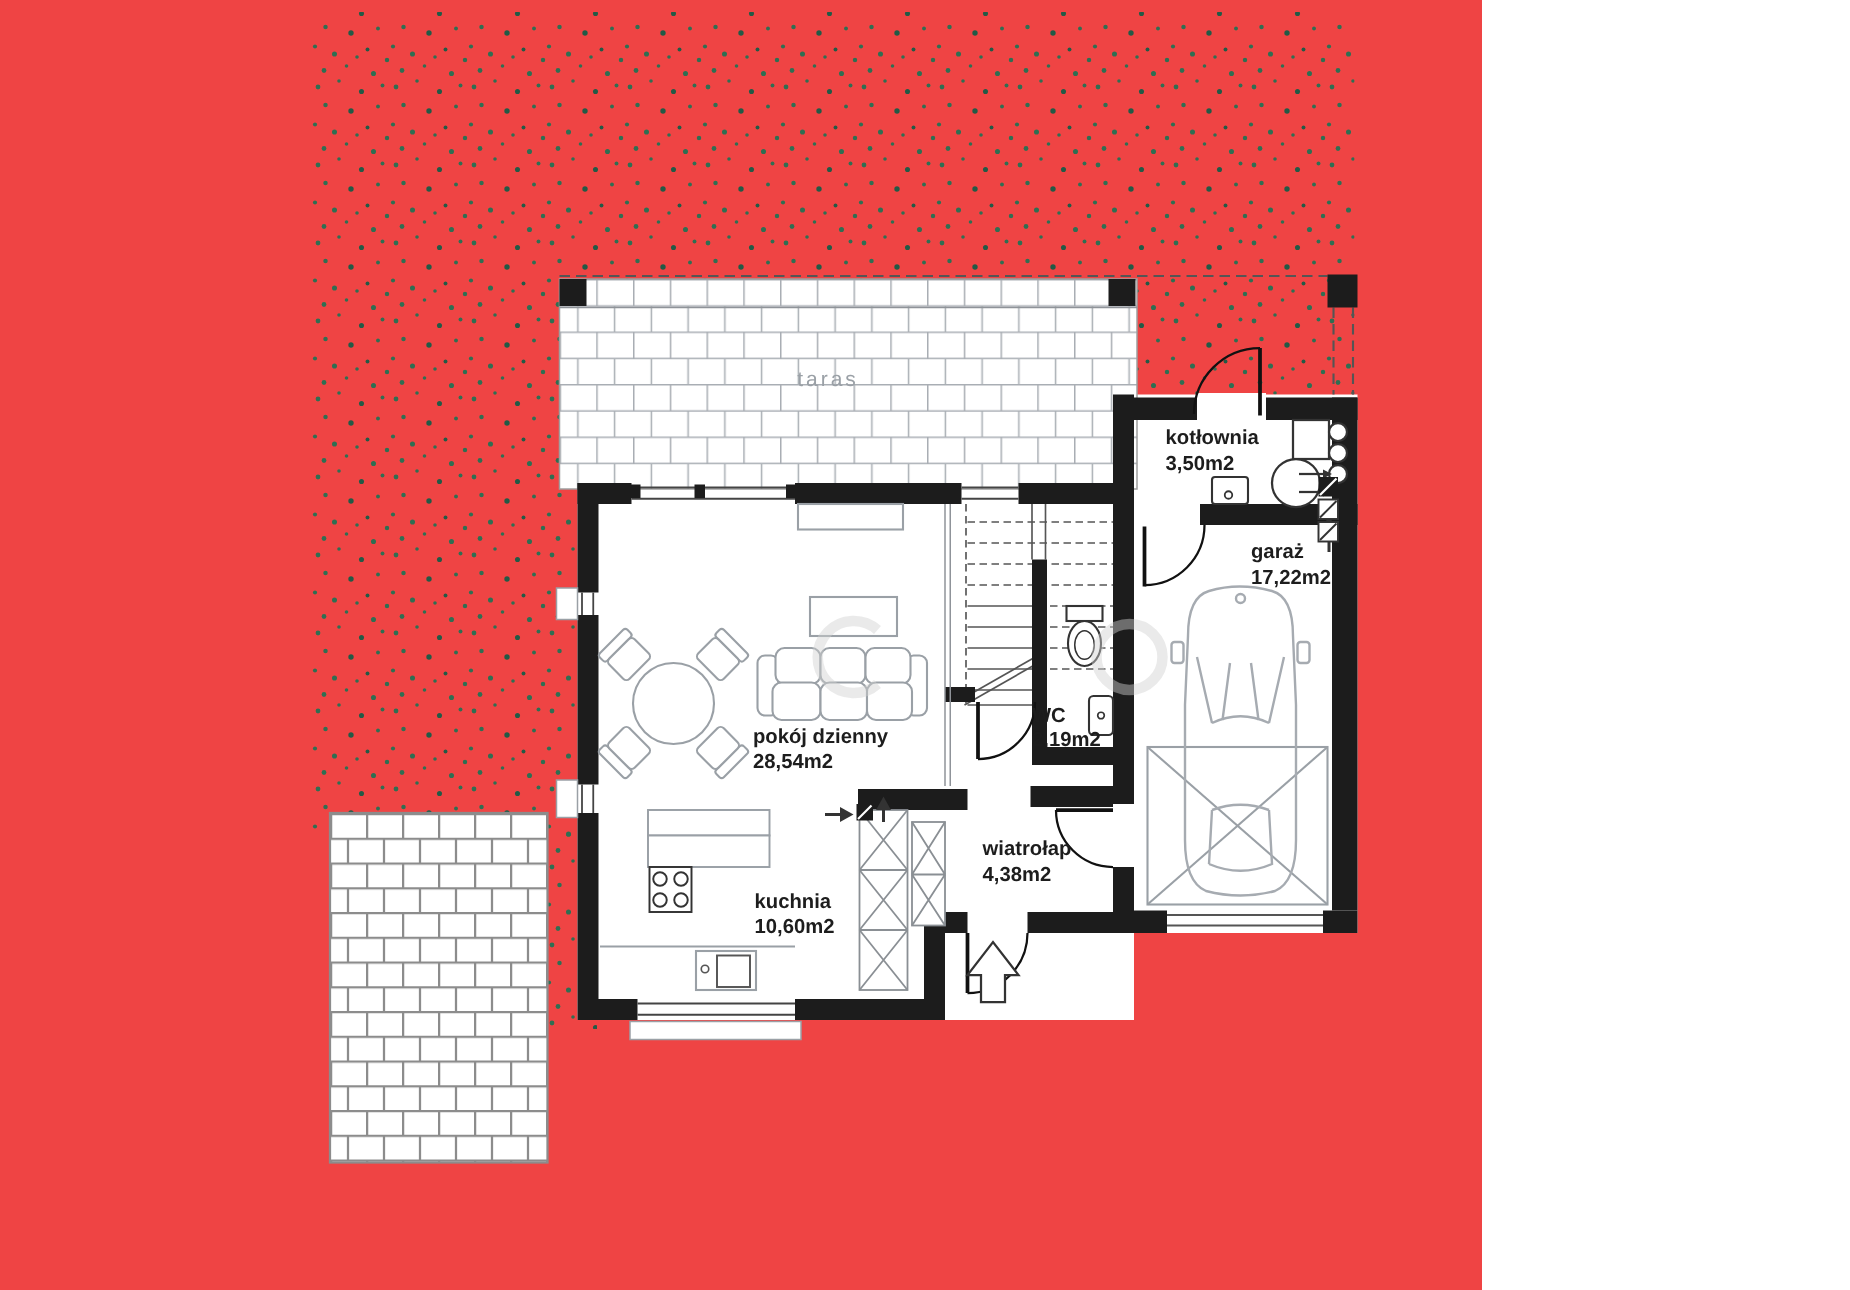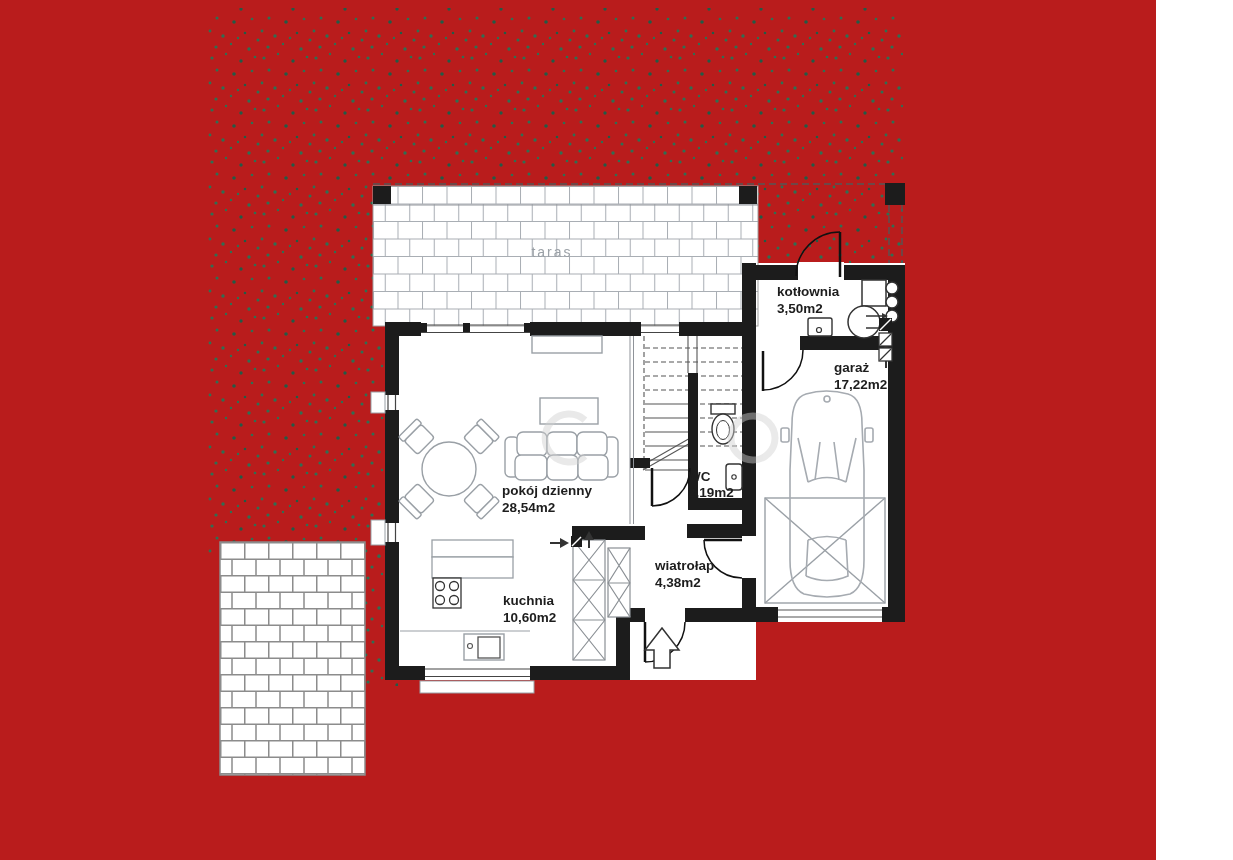--- a/index.html
+++ b/index.html
@@ -1,16 +1,16 @@
 <!DOCTYPE html>
 <html><head>
 <meta charset="utf-8">
 <style>
   html,body{margin:0;padding:0;background:#ffffff;}
-  #canvas{position:relative;width:1156px;height:860px;background:#b91c1c;overflow:hidden;
+  #canvas{position:relative;width:988px;height:860px;background:#ef4444;overflow:hidden;
           font-family:"Liberation Sans", sans-serif;}
   svg{position:absolute;left:0;top:0;}
   text{font-family:"Liberation Sans", sans-serif;}
   .room-label{font-size:13.5px;font-weight:bold;fill:#1d1d1d;}
   .taras-label{font-size:14px;fill:#9aa0a6;letter-spacing:2px;}
 </style>
 </head>
 <body>
 
 <div id="canvas">

